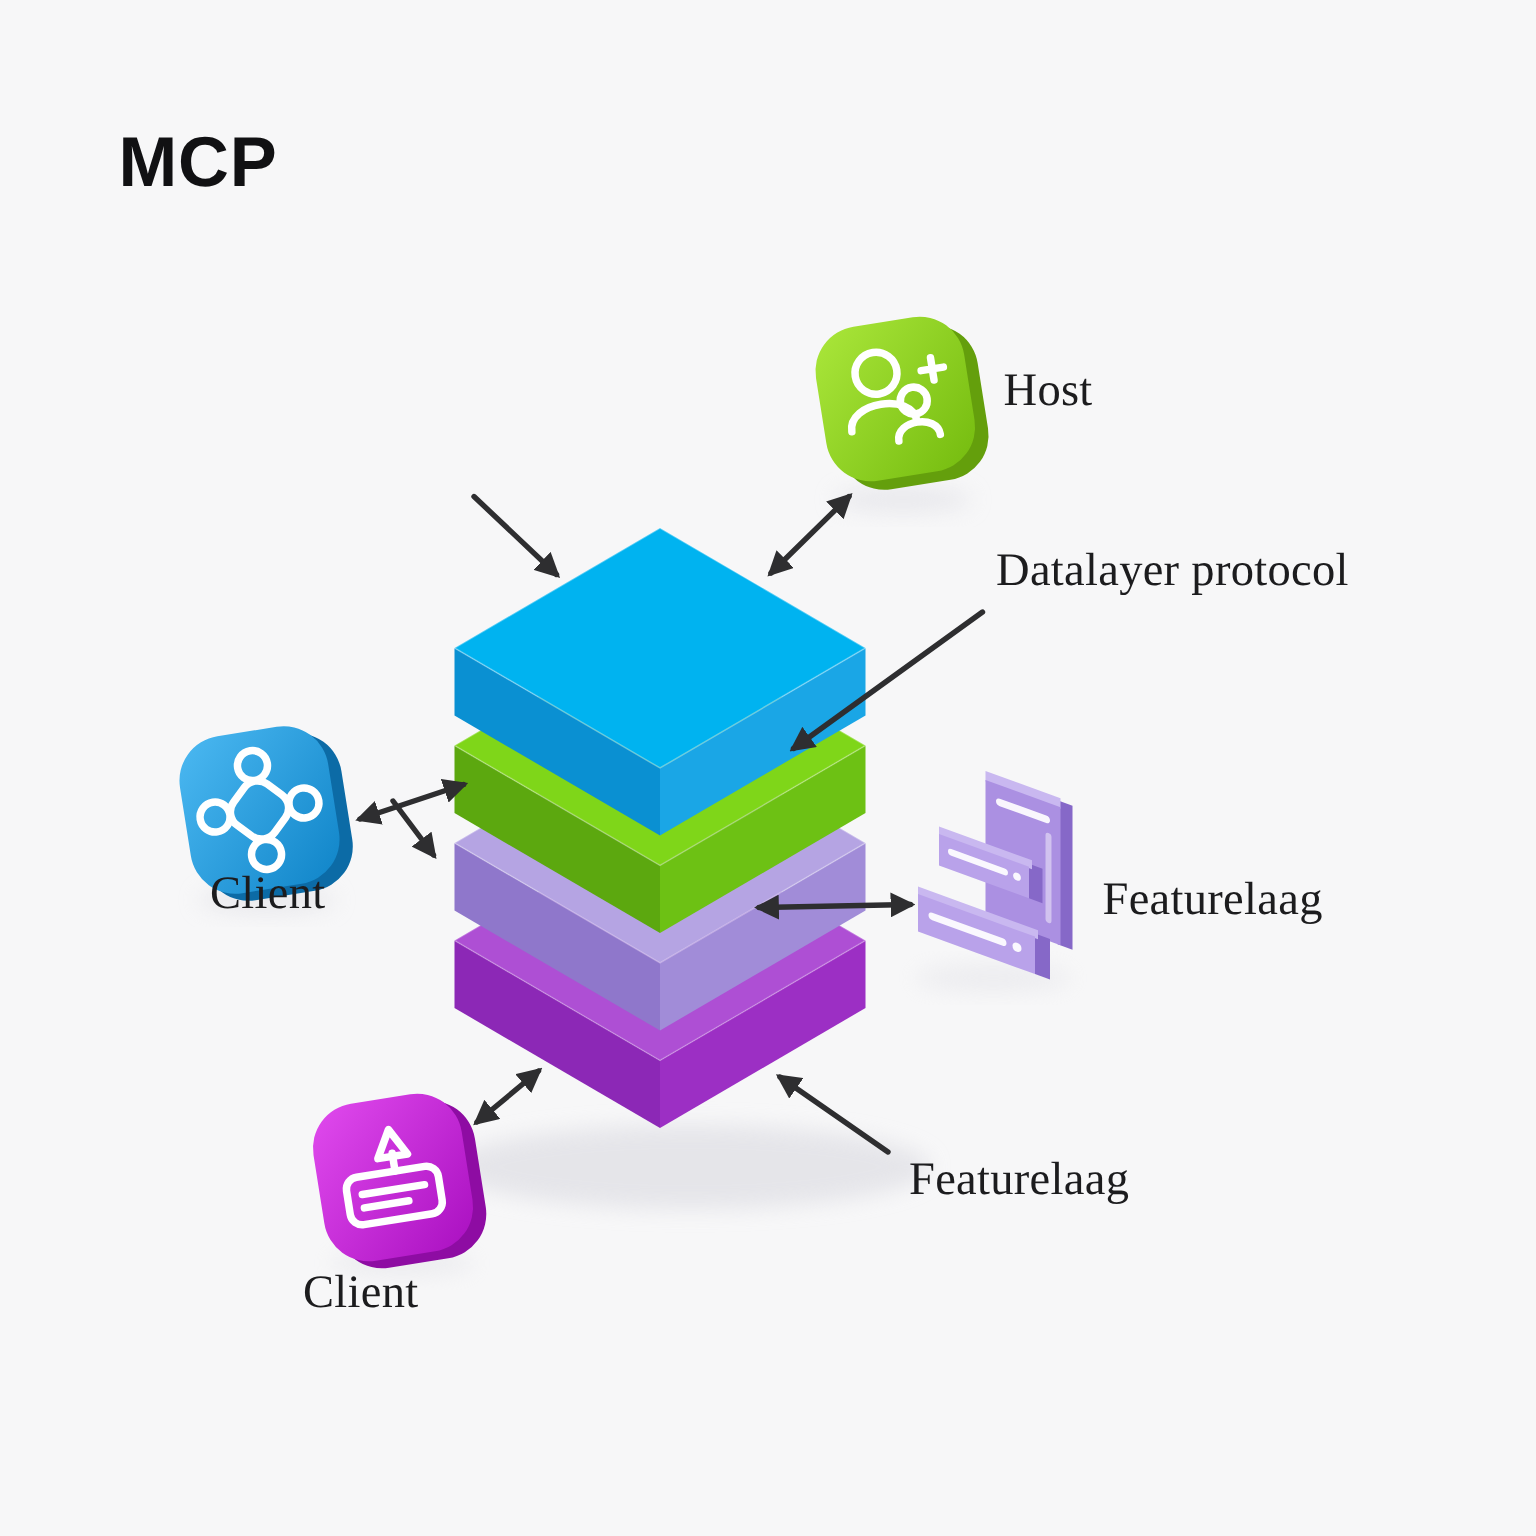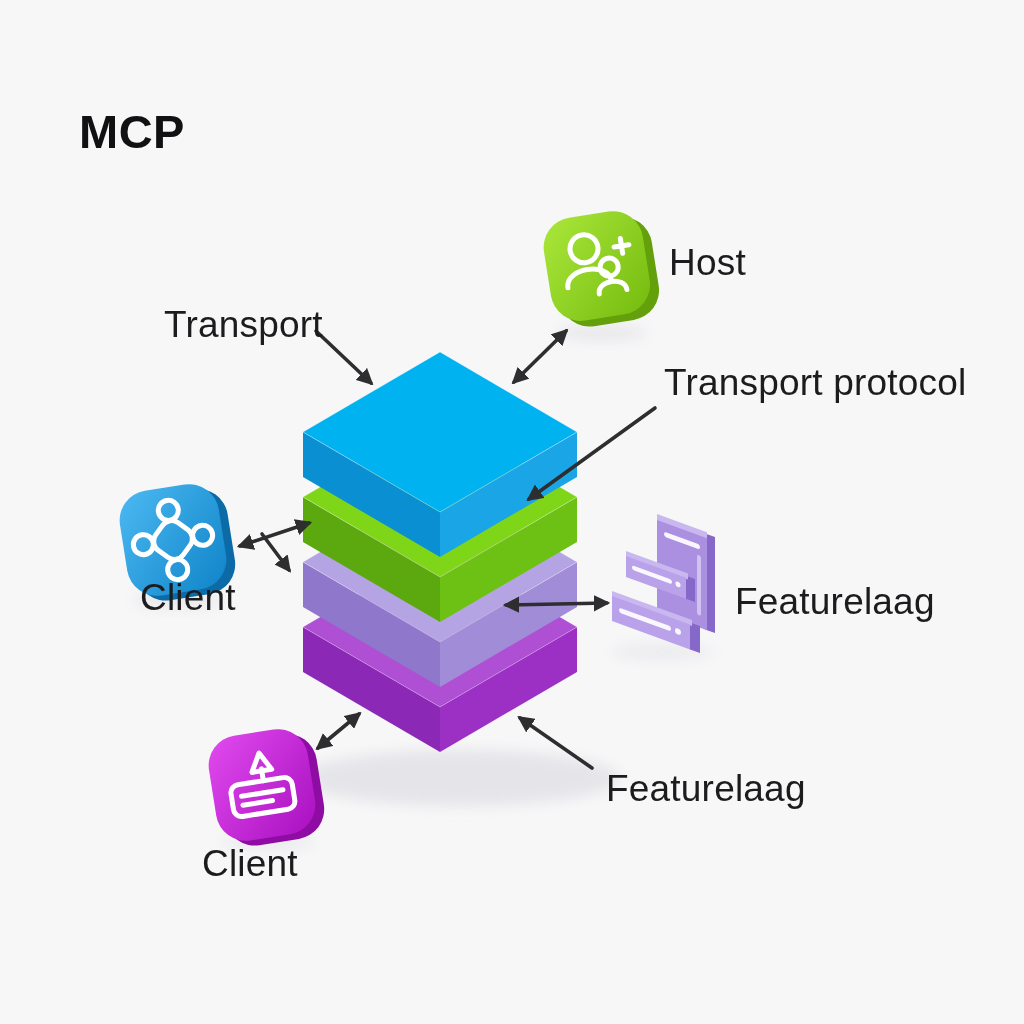--- a/index.html
+++ b/index.html
@@ -6,24 +6,25 @@
   body{
     width:1024px;height:1024px;overflow:hidden;
     background:var(--bg,#f7f7f8);
     font-family:"Liberation Sans","DejaVu Sans",sans-serif;
     position:relative;
   }
   .stage{position:absolute;inset:0;width:1024px;height:1024px;}
   svg.scene{position:absolute;left:0;top:0;}
   .lbl{
     position:absolute;
-    font-size:37px;
+    font-size:31px;
     color:var(--text,#1c1c1e);
     white-space:nowrap;
     letter-spacing:.2px;
+    font-family:Liberation Serif, serif;
   }
   .title{
     position:absolute;
     font-size:47px;
     font-weight:700;
     color:#111113;
     letter-spacing:.5px;
   }
 </style>
 </head>
@@ -144,27 +145,26 @@
       <g transform="translate(612,596) skewY(20)">
         <rect x="78" y="-2" width="10" height="27" style="fill:var(--bars_side,#8668c8)"></rect>
         <rect x="0" y="-5" width="80" height="6" style="fill:var(--bars_top,#c9b8f0)"></rect>
         <rect x="0" y="0" width="78" height="25" style="fill:var(--bars_face_light,#b9a2ea)"></rect>
         <rect x="7" y="9" width="52" height="5" rx="2.5" fill="#fff" opacity="0.92"></rect>
         <circle cx="66" cy="11.5" r="3" fill="#fff" opacity="0.92"></circle>
       </g>
     </g>
   </svg>
 
-  <div class="title" style="left:79px;top:104px">MCP</div>
+  <div class="title" style="left:79px;top:80px">MCP</div>
 
-  <div class="lbl" style="left:164px;top:304px">Transport</div>
 
   <div class="lbl" style="left:669px;top:242px">Host</div>
 
-  <div class="lbl" style="left:664px;top:362px">Transport protocol</div>
+  <div class="lbl" style="left:664px;top:362px">Datalayer protocol</div>
 
   <div class="lbl" style="left:140px;top:577px">Client</div>
 
   <div class="lbl" style="left:735px;top:581px">Featurelaag</div>
 
   <div class="lbl" style="left:202px;top:843px">Client</div>
 
   <div class="lbl" style="left:606px;top:768px">Featurelaag</div>
 
 </div>

